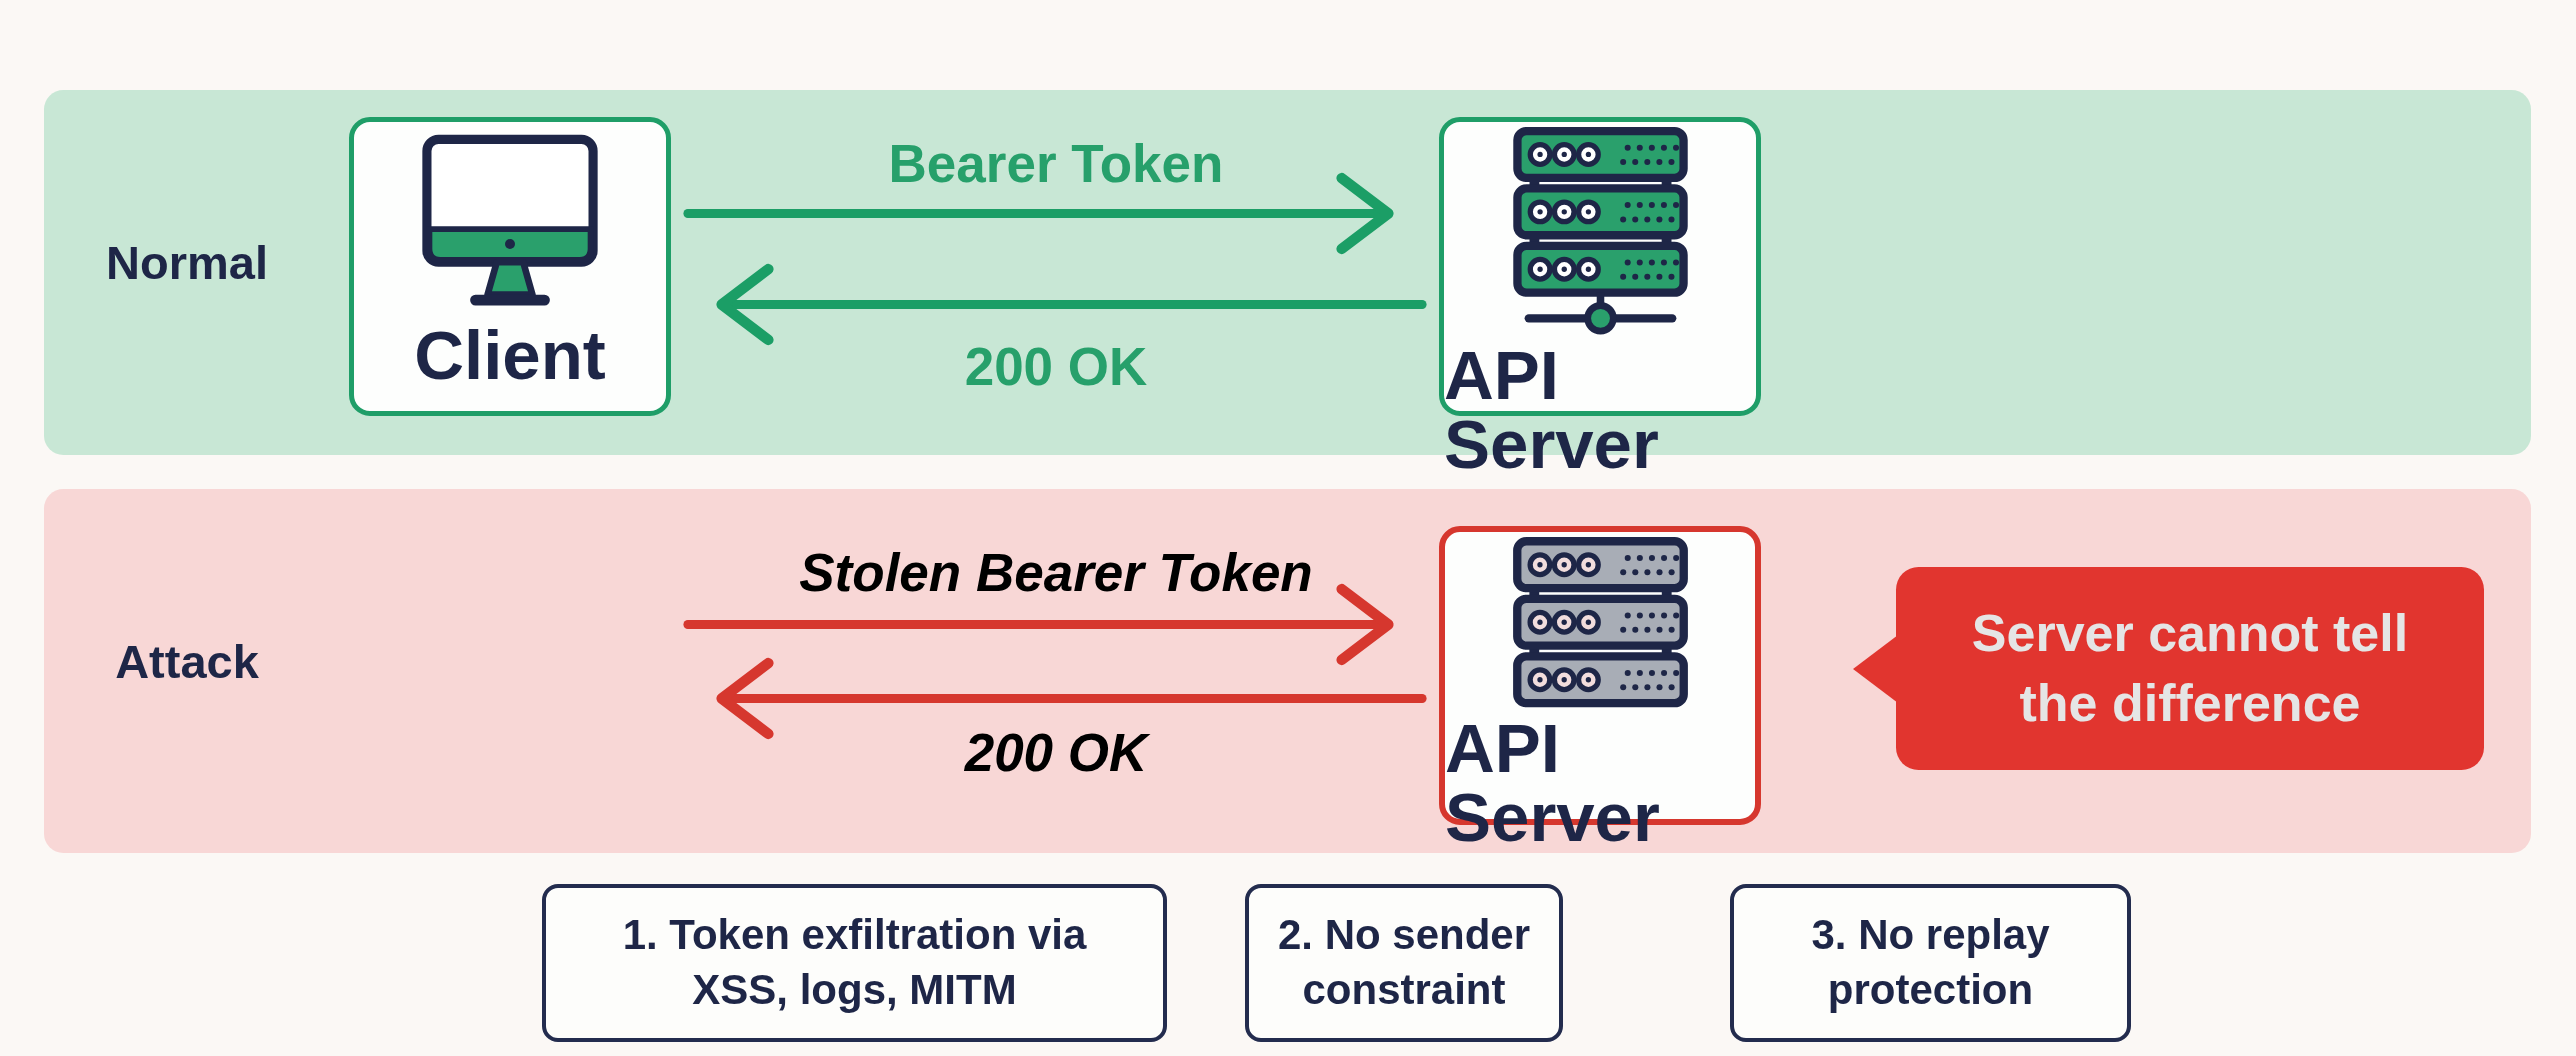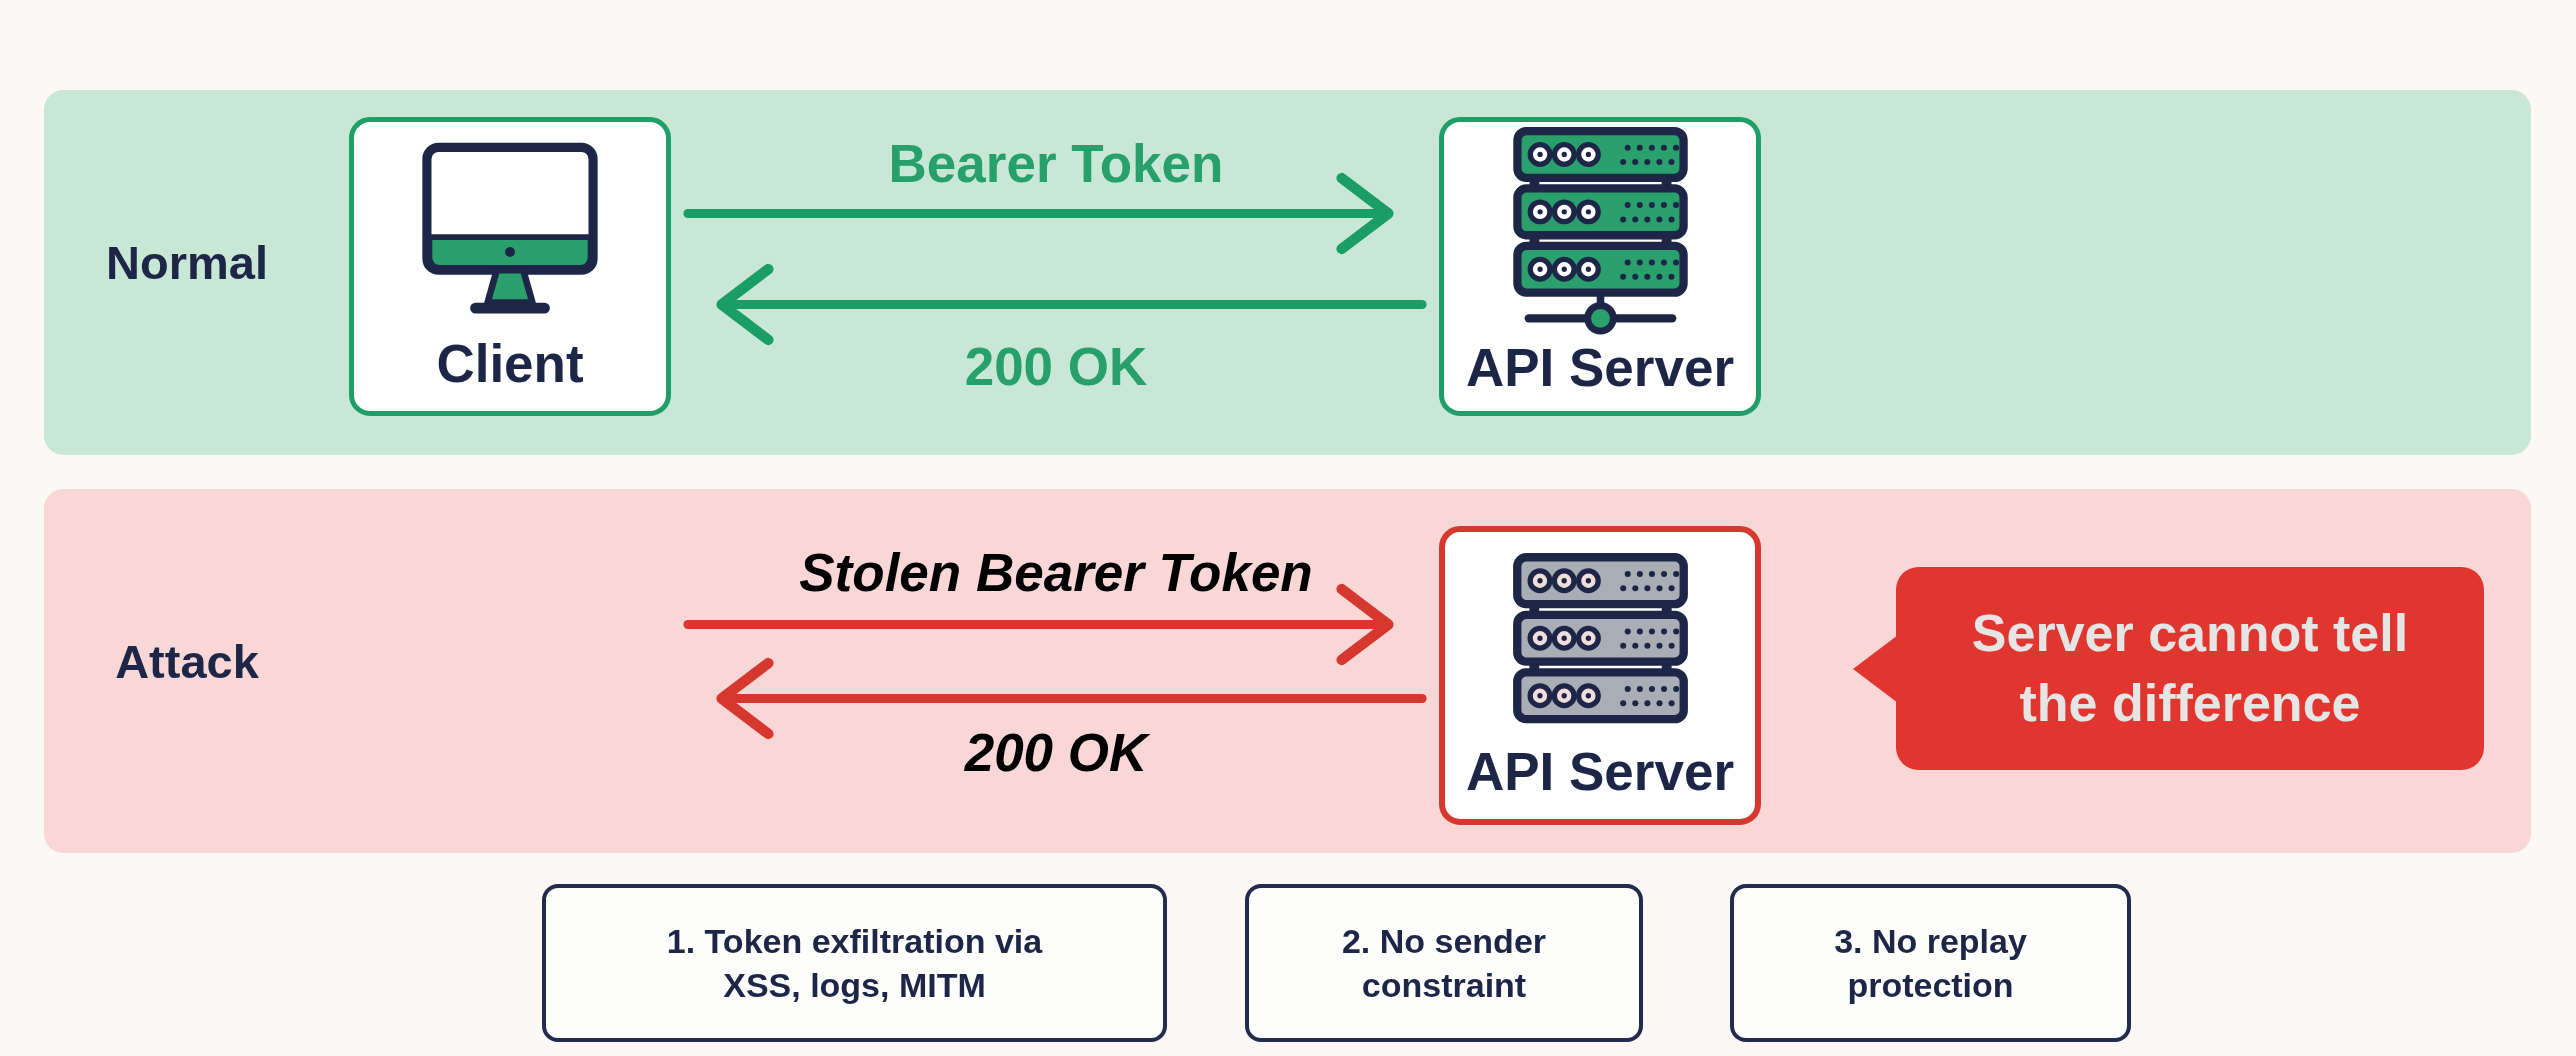--- a/index.html
+++ b/index.html
@@ -25,21 +25,21 @@
   #attack-label{top:634px;}
 
   
   .entity{
     position:absolute;width:322px;height:299px;background:#fdfefd;
     border-radius:21px;box-sizing:border-box;
     display:flex;flex-direction:column;align-items:center;
   }
   .entity .icon-wrap{flex:1;display:flex;align-items:center;justify-content:center;width:100%;}
   .entity .entity-label{
-    font-size:53px;font-weight:700;color:#1e2647;margin-bottom:21px;line-height:1;
+    font-size:69px;font-weight:700;color:#1e2647;margin-bottom:21px;line-height:1;
   }
   .green-border{border:5.6px solid #1f9e68;}
   .red-border{border:6.4px solid #d6372e;}
   #client-box{left:349px;top:117px;}
   #api-normal-box{left:1439px;top:117px;}
   #attacker-box{left:349px;top:526px;}
   #api-attack-box{left:1439px;top:526px;}
 
   
   .channel-label{
@@ -71,24 +71,24 @@
     position:absolute;left:-43px;top:68px;width:0;height:0;
     border-top:34px solid transparent;border-bottom:34px solid transparent;
     border-right:45px solid #e1352f;
   }
 
   
   .note-box{
     position:absolute;top:884px;height:158px;background:#fdfdfb;
     border:4.8px solid #232c4e;border-radius:16px;box-sizing:border-box;
     display:flex;flex-direction:column;justify-content:center;align-items:center;
-    text-align:center;color:#1e2647;font-size:34px;font-weight:700;line-height:1.3;
+    text-align:center;color:#1e2647;font-size:42px;font-weight:700;line-height:1.3;
   }
   #note-1{left:542px;width:625px;}
-  #note-2{left:1245px;width:398px;}
+  #note-2{left:1245px;width:318px;}
   #note-3{left:1730px;width:401px;}
 </style>
 </head>
 <body>
 
 <div id="canvas">
 
   <div id="row-normal" class="row-panel"></div>
   <div id="normal-label" class="row-label">Normal</div>
 

